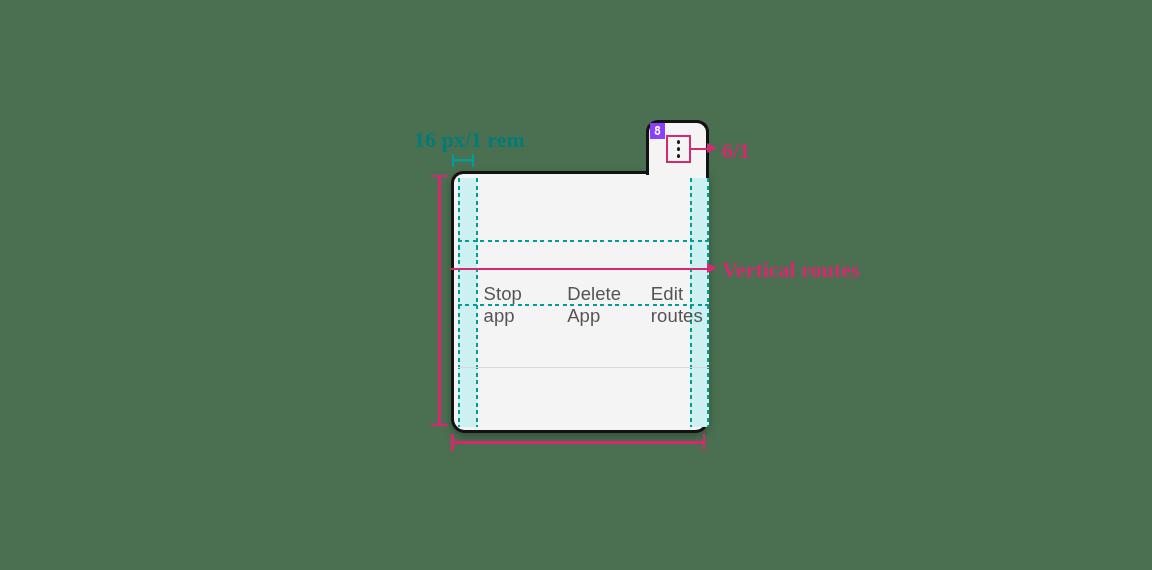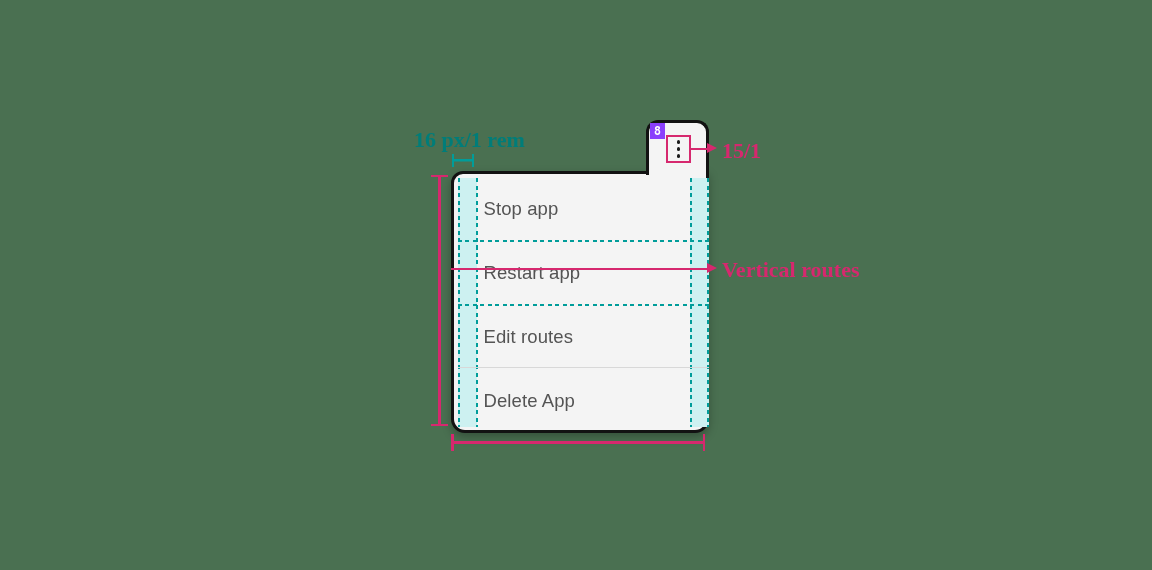--- a/index.html
+++ b/index.html
@@ -26,21 +26,21 @@
   .kebab{display:flex;flex-direction:column;gap:3.2px;align-items:center;}
   .dot{width:3.8px;height:3.8px;border-radius:50%;background:#1a1a1a;}
 
   .pad-col{top:3.5px;bottom:3.5px;width:19px;background:var(--teal-fill);}
   .pad-col.left{left:3.5px;} .pad-col.right{left:235.5px;}
   .vdash{top:3.5px;bottom:3.5px;width:2px;
     background:repeating-linear-gradient(to bottom,var(--teal) 0 4px,transparent 4px 7.5px);}
   .hdash{left:3.5px;width:251px;height:2px;
     background:repeating-linear-gradient(to right,var(--teal) 0 4px,transparent 4px 7.5px);}
   .divider{left:3.5px;width:251px;height:1.6px;background:var(--divider);}
-  .rows{left:3.5px;top:3.5px;width:251px;height:255px;display:flex;flex-direction:column;}
+  .rows{left:3.5px;top:3.5px;width:251px;height:255px;display:flex;flex-direction:row;}
   .menu-item{flex:1;display:flex;align-items:center;padding-left:26px;
     font-size:18.5px;color:var(--item-text);letter-spacing:.1px;}
 
   
   .ann{font-family:Liberation Serif, serif;font-weight:bold;
     font-size:22px;line-height:23.5px;z-index:10;}
   .pink-t{color:var(--pink);} .teal-t{color:var(--teal-text);}
   .pline{background:var(--pink);z-index:9;}
   .arrow-r{width:0;height:0;border-top:5.5px solid transparent;border-bottom:5.5px solid transparent;
     border-left:10px solid var(--pink);z-index:9;}
@@ -60,27 +60,24 @@
     <div class="abs vdash" style="left:3.5px"></div>
     <div class="abs vdash" style="left:21.5px"></div>
     <div class="abs vdash" style="left:235.5px"></div>
     <div class="abs vdash" style="left:252.5px"></div>
 
     <div class="abs rows">
       <div class="menu-item">
         <span>Stop app</span>
       </div>
       <div class="menu-item">
-        <span>Restart app</span>
+        <span>Delete App</span>
       </div>
       <div class="menu-item">
         <span>Edit routes</span>
-      </div>
-      <div class="menu-item">
-        <span>Delete App</span>
       </div>
     </div>
 
     <div class="abs hdash" style="top:66px"></div>
     <div class="abs hdash" style="top:130px"></div>
     <div class="abs divider" style="top:192.5px"></div>
   </div>
 
   <div class="abs trigger">
     <div class="abs badge">8</div>
@@ -91,21 +88,21 @@
         <span class="dot"></span>
       </div>
     </div>
   </div>
 
   <div class="abs ann teal-t" style="left:414px;top:128px">16 px/1 rem</div>
   <div class="abs bracket"></div>
 
   <div class="abs pline" style="left:691px;top:147.5px;width:16px;height:2.5px"></div>
   <div class="abs arrow-r" style="left:707px;top:143.2px"></div>
-  <div class="abs ann pink-t" style="left:722px;top:139px">15/1</div>
+  <div class="abs ann pink-t" style="left:722px;top:139px">6/1</div>
 
   <div class="abs pline" style="left:438px;top:176px;width:2.5px;height:249px"></div>
   <div class="abs pline" style="left:430.5px;top:174.5px;width:17px;height:2.5px"></div>
   <div class="abs pline" style="left:430.5px;top:423.5px;width:17px;height:2.5px"></div>
 
   <div class="abs pline" style="left:451px;top:267.5px;width:257px;height:2.5px"></div>
   <div class="abs arrow-r" style="left:707px;top:263.2px"></div>
   <div class="abs ann pink-t" style="left:722px;top:258px">Vertical routes</div>
 
   <div class="abs pline" style="left:451px;top:441px;width:254px;height:2.5px"></div>

